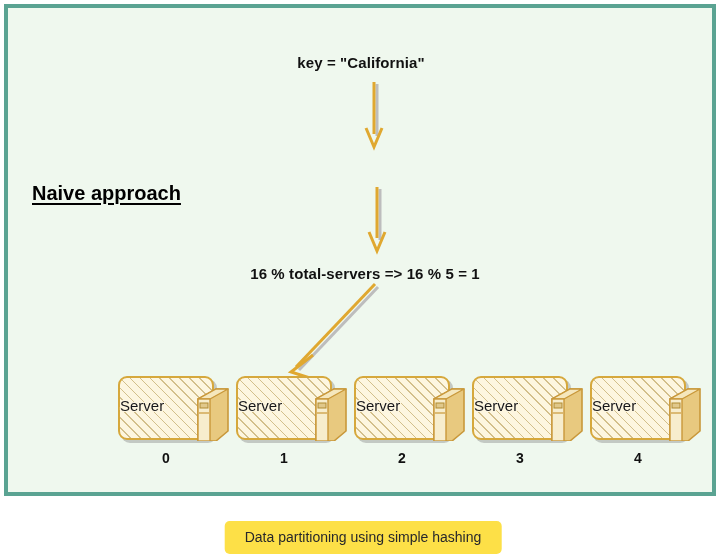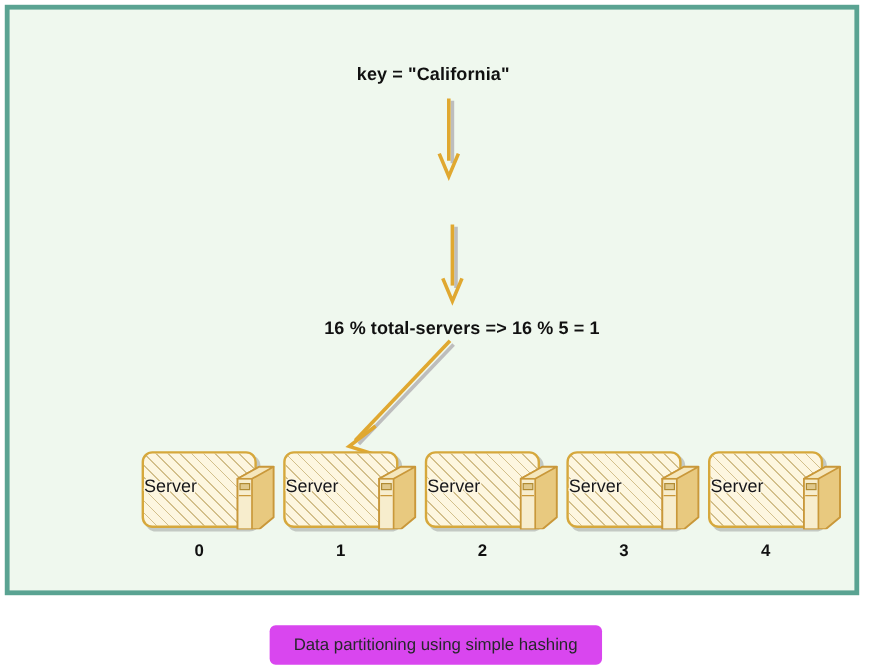--- a/index.html
+++ b/index.html
@@ -41,21 +41,21 @@
     color: #111111;
     font-size: 15px;
     font-weight: 700;
     letter-spacing: 0.1px;
     white-space: nowrap;
     text-align: center;
     transform: translateX(-50%);
   }
   #label-key        { left: 353px; top: 46px; }
   #label-hash       { left: 345px; top: 147px; }
-  #label-mod        { left: 357px; top: 257px; margin-left: 20px; }
+  #label-mod        { left: 357px; top: 257px; }
 
   
   #section-title {
     position: absolute;
     left: 24px;
     top: 174px;
     font-size: 20px;
     font-weight: 700;
     color: #000000;
     text-decoration: underline;
@@ -143,34 +143,35 @@
     font-weight: 700;
     color: #111111;
   }
 
   
   #caption-bar {
     position: absolute;
     left: 50%;
     transform: translateX(-50%);
     top: 521px;
-    background: #d946ef;
+    background: #fde047;
     border-radius: 5px;
     padding: 8px 20px 9px 20px;
     font-size: 14px;
     color: #27272b;
     white-space: nowrap;
   }
 </style>
 </head>
 <body>
 
 <div id="diagram-frame">
   <div id="diagram-canvas">
 
+    <div id="section-title">Naive approach</div>
 
     <div class="flow-label" id="label-key">key = "California"</div>
 
 
     <div class="flow-label" id="label-mod">16 % total-servers =&gt; 16 % 5 = 1</div>
 
     <svg id="arrows-layer" viewBox="0 0 704 484">
 
       <g>
         <line x1="369" y1="76" x2="369" y2="128" stroke="#bdbdbd" stroke-width="3"></line>

